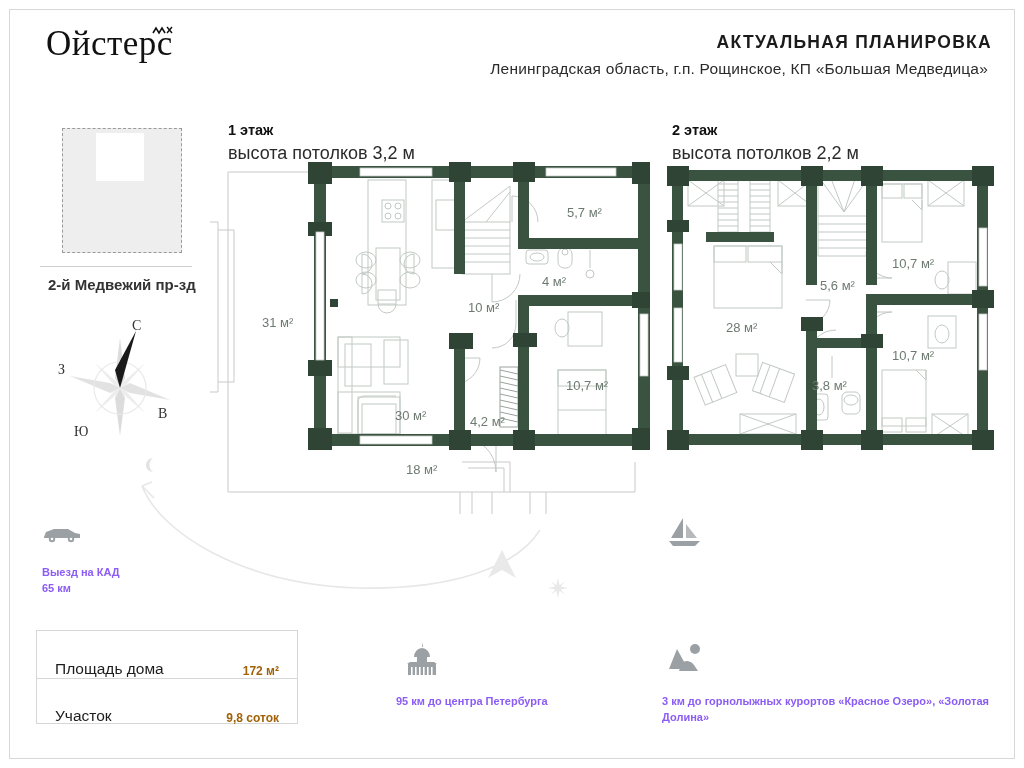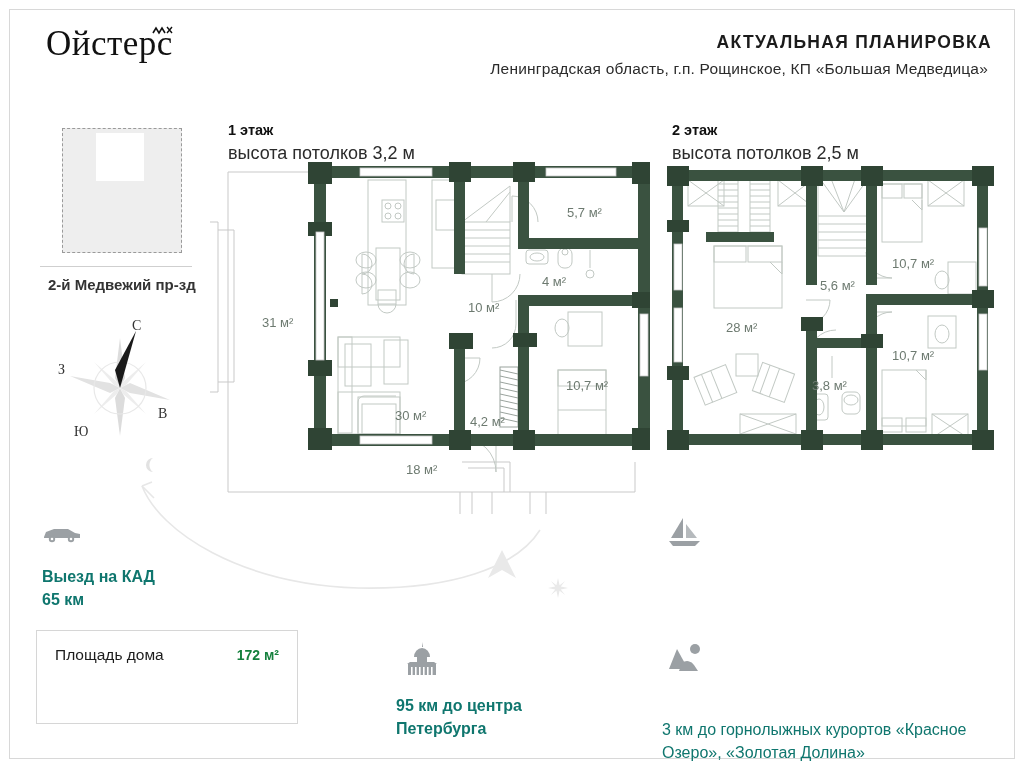--- a/index.html
+++ b/index.html
@@ -91,47 +91,47 @@
   #f2-sub   { left: 672px; top: 143px; }
 
   
   .plan { position: absolute; }
   #plan1 { left: 210px; top: 162px; width: 440px; height: 352px; }
   #plan2 { left: 660px; top: 162px; width: 340px; height: 300px; }
   .plan svg { display: block; }
 
   
   .info-icon { position: absolute; }
-  .info-text { position: absolute; font-size: 16px; line-height: 1.45; color: #0f766e; }
+  .info-text { position: absolute; font-size: 11px; line-height: 1.45; color: #8b5cf6; }
 
   #car-icon   { left: 42px;  top: 524px; }
   #kad-text   { left: 42px;  top: 565px; font-weight: bold; }
 
   #boat-icon  { left: 668px; top: 516px; }
   #lakes-text { left: 662px; top: 558px; }
 
   #capitol-icon { left: 404px; top: 641px; }
   #spb-text     { left: 396px; top: 694px; font-weight: bold; }
 
   #ski-icon   { left: 668px; top: 643px; }
-  #ski-text   { left: 662px; top: 694px; font-weight: normal; margin-top: 24px; }
+  #ski-text   { left: 662px; top: 694px; font-weight: bold; }
 
   
   #spec {
     position: absolute; left: 36px; top: 630px;
     width: 262px; height: 94px;
     border: 1px solid #d6d6d6;
   }
   .spec-row {
-    display: flex; align-items: center; justify-content: space-between;
+    display: flex; align-items: flex-end; justify-content: space-between;
     height: 47px; padding: 0 18px;
   }
   .spec-row + .spec-row { border-top: 1px solid #d6d6d6; }
   .spec-key { font-size: 15.5px; color: #1d1d1d; }
-  .spec-val { font-size: 14px; font-weight: bold; color: #15803d; }
+  .spec-val { font-size: 12px; font-weight: bold; color: #a16207; }
 
   
   #moon { position: absolute; left: 140px; top: 456px; }
   #curve-arrow { position: absolute; left: 130px; top: 460px; }
   #nav-arrow { position: absolute; left: 485px; top: 548px; }
   #sparkle { position: absolute; left: 548px; top: 578px; }
 </style>
 </head>
 <body>
 
@@ -169,21 +169,21 @@
     </svg>
     <span class="compass-label" id="c-n">С</span>
     <span class="compass-label" id="c-w">З</span>
     <span class="compass-label" id="c-e">В</span>
     <span class="compass-label" id="c-s">Ю</span>
   </div>
 
   <div class="floor-title" id="f1-title">1 этаж</div>
   <div class="floor-sub" id="f1-sub">высота потолков 3,2 м</div>
   <div class="floor-title" id="f2-title">2 этаж</div>
-  <div class="floor-sub" id="f2-sub">высота потолков 2,5 м</div>
+  <div class="floor-sub" id="f2-sub">высота потолков 2,2 м</div>
 
   <div class="plan" id="plan1">
     <svg width="440" height="352" viewBox="0 0 440 352">
       <g stroke="#c9c9c9" fill="none" stroke-width="1">
 
         <path d="M18 10 L118 10 L118 10"></path>
         <path d="M18 10 L18 330 L425 330 L425 300"></path>
         <path d="M0 60 L8 60 L8 230 L0 230"></path>
         <path d="M0 68 L-0 68"></path>
         <path d="M8 68 L24 68 L24 220 L8 220"></path>
@@ -487,14 +487,18 @@
     <path d="M9 6 L20 26 L1 26 Z" fill="#9ba0a4"></path>
     <path d="M14 20 a8 8 0 0 1 12 2 L30 28 L11 28 Z" fill="#9ba0a4"></path>
   </svg>
   <div class="info-text" id="ski-text" style="width:350px;">3 км до горнолыжных курортов «Красное Озеро», «Золотая Долина»</div>
 
   <div id="spec">
     <div class="spec-row">
       <span class="spec-key">Площадь дома</span>
       <span class="spec-val">172 м²</span>
     </div>
+    <div class="spec-row">
+      <span class="spec-key">Участок</span>
+      <span class="spec-val">9,8 соток</span>
+    </div>
   </div>
 </div>
 
 </body></html>

